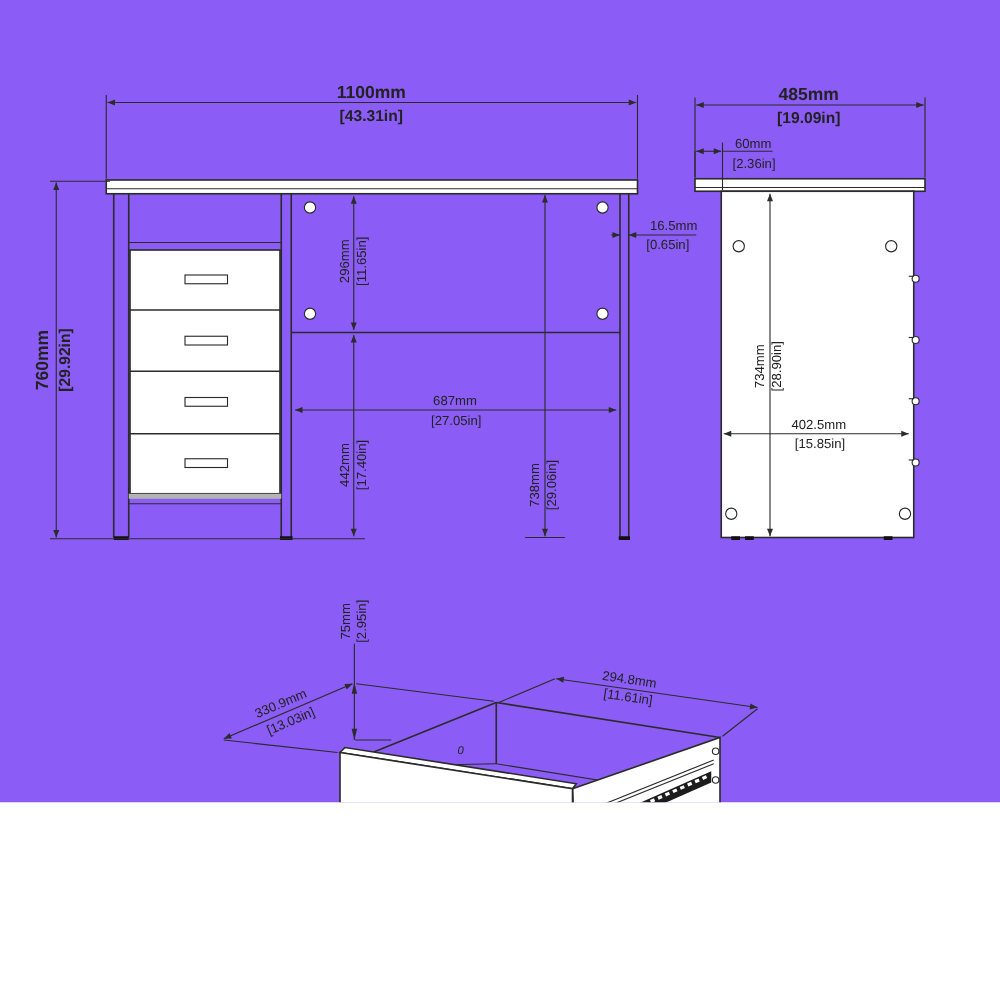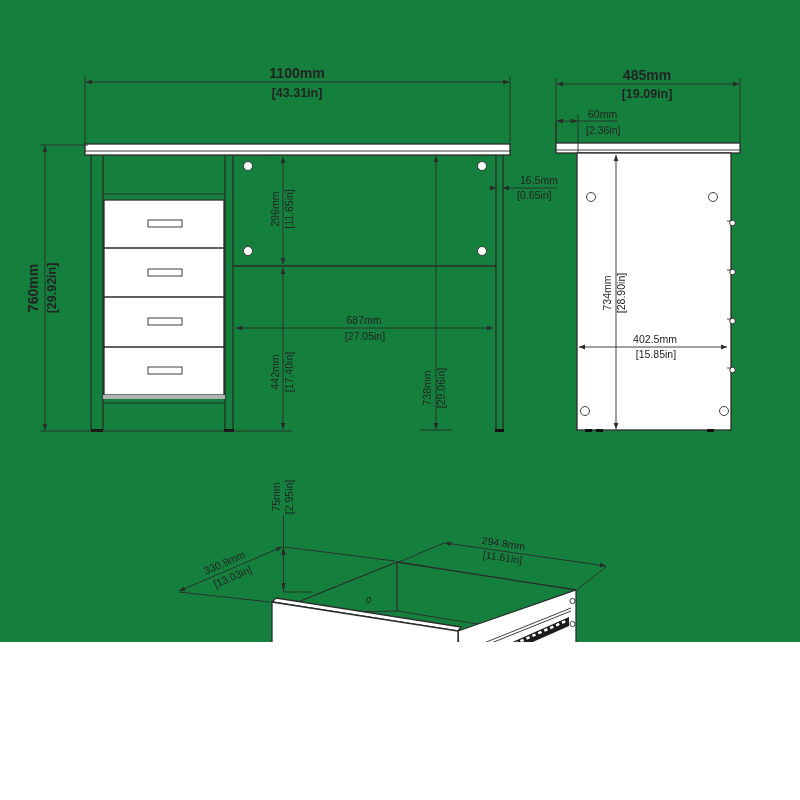--- a/index.html
+++ b/index.html
@@ -1,16 +1,16 @@
 <!DOCTYPE html>
 <html><head>
 <meta charset="utf-8">
 <style>
   html,body{margin:0;padding:0;background:#ffffff;}
-  .page{width:800px;height:642px;position:relative;background:#15803d;overflow:hidden;}
+  .page{width:800px;height:642px;position:relative;background:#8b5cf6;overflow:hidden;}
   svg{display:block;}
   text{font-family:"Liberation Sans","DejaVu Sans",sans-serif;fill:#222;}
   .dim{font-size:10.5px;letter-spacing:0;}
   .dimBig{font-size:14px;font-weight:bold;}
   .dimBigIn{font-size:12.5px;font-weight:bold;}
   .qty{font-size:21px;font-weight:bold;}
   .zero{font-size:9px;font-style:italic;}
   .ln{stroke:#2b2b2b;stroke-width:1.3;fill:none;}
   .lnthin{stroke:#2b2b2b;stroke-width:0.9;fill:none;}
   .dimln{stroke:#2b2b2b;stroke-width:0.9;fill:none;}

